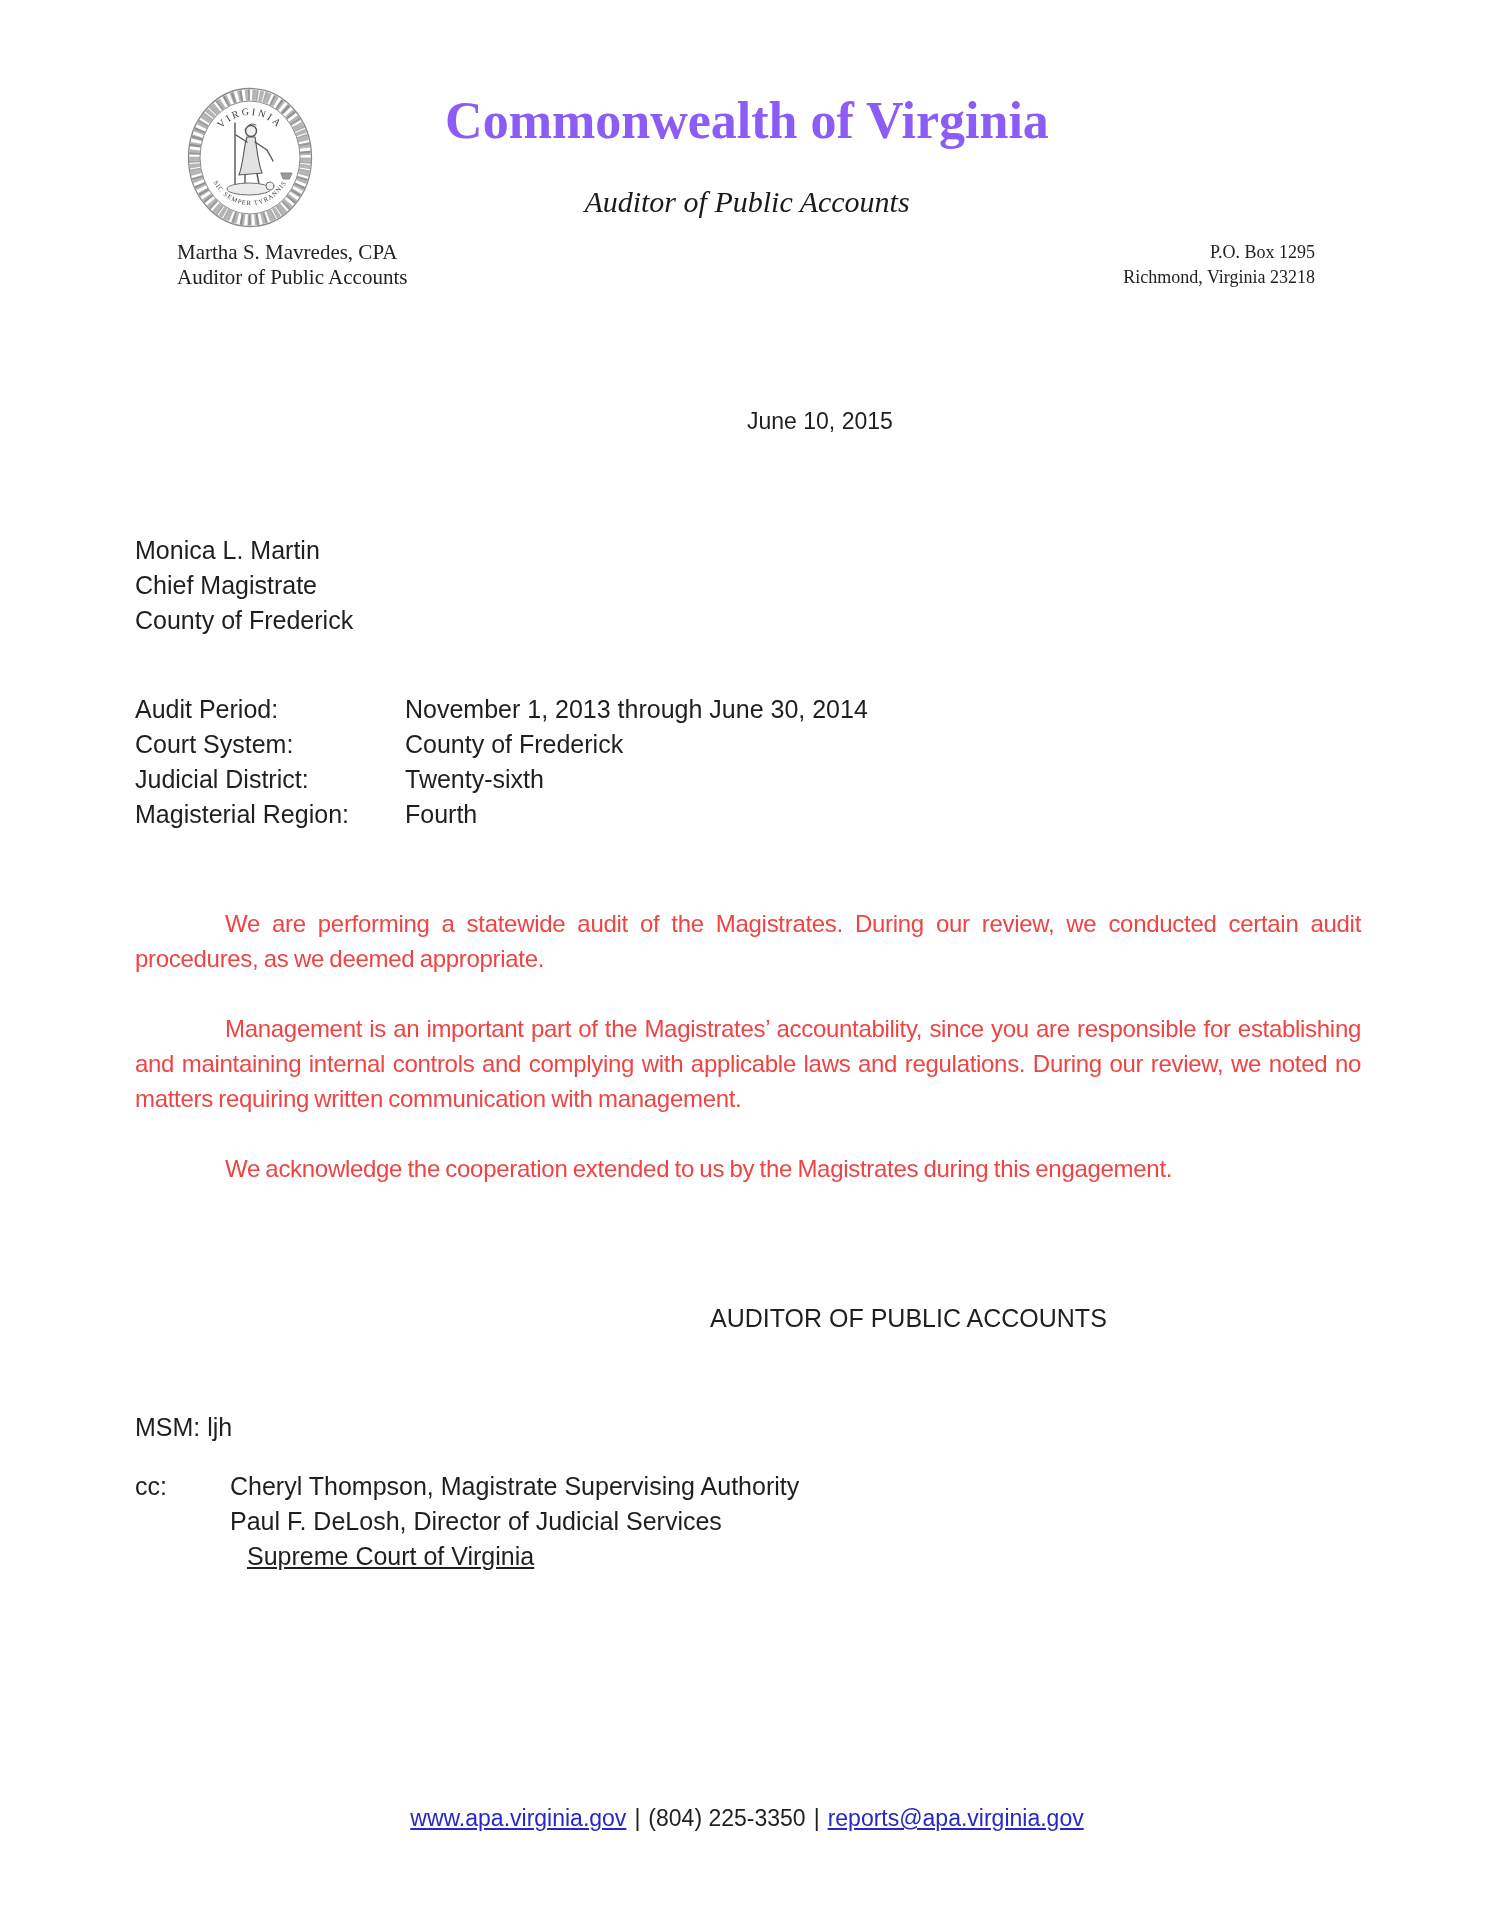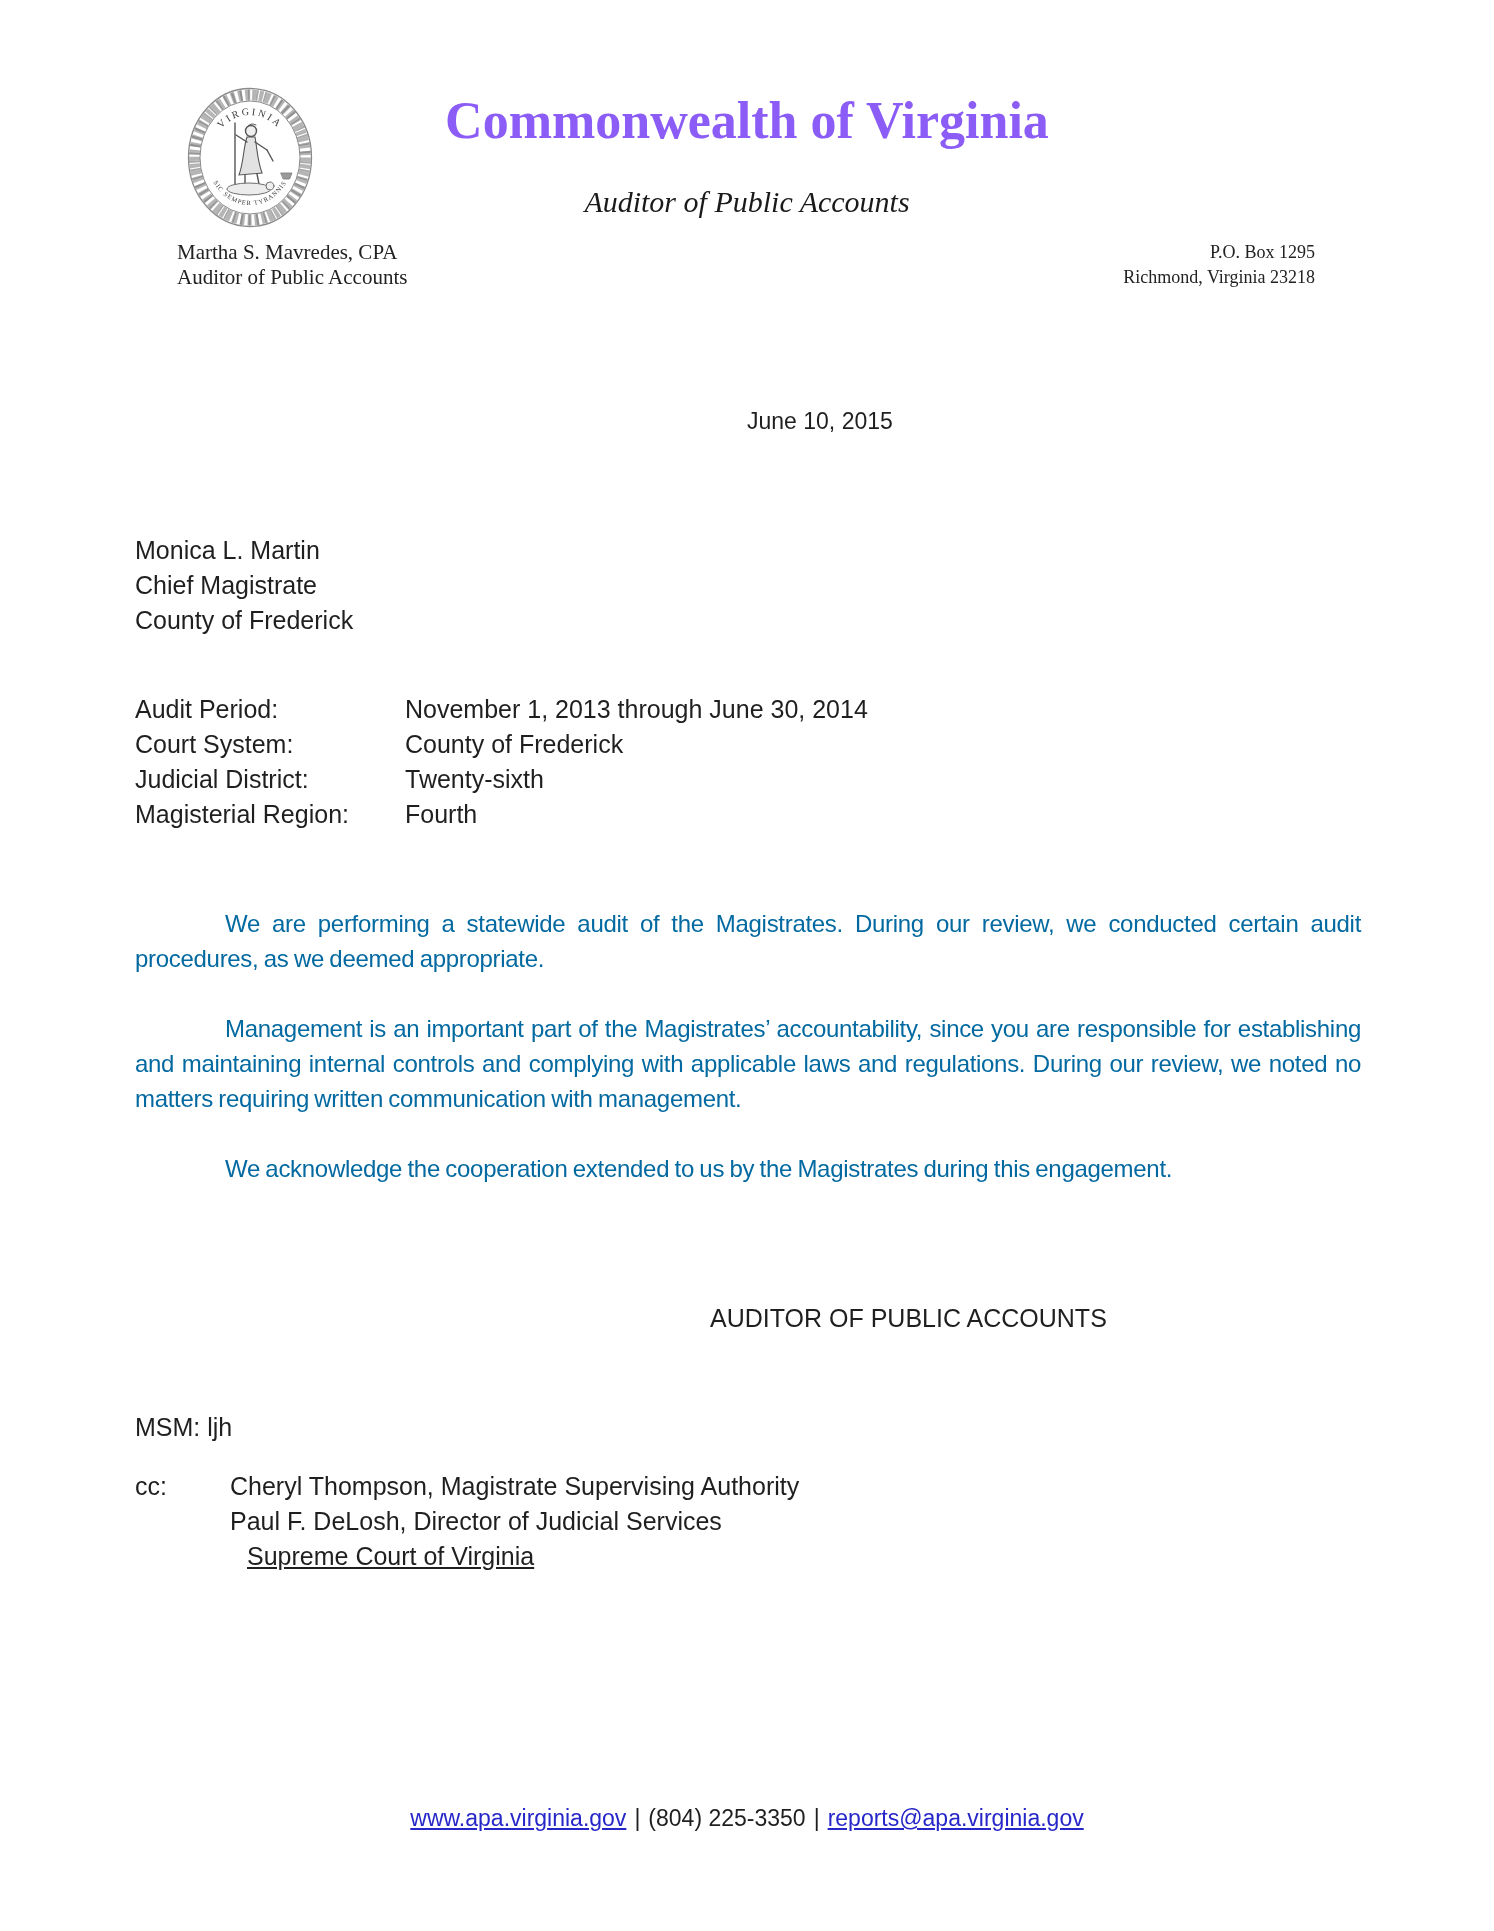--- a/index.html
+++ b/index.html
@@ -41,21 +41,21 @@
   .date-line{position:absolute;left:747px;top:404px;font-size:23px;line-height:35px;}
   .recipient-block{position:absolute;left:135px;top:509px;font-size:25px;line-height:35px;margin-top:24px;}
   .audit-block{position:absolute;left:135px;top:692px;font-size:25px;line-height:35px;}
   .audit-row{display:flex;}
   .audit-label{width:270px;flex:0 0 270px;}
   .paragraph{
     position:absolute;left:135px;width:1226px;
     font-size:24px;line-height:35px;
     text-align:justify;text-indent:90px;
     letter-spacing:-0.3px;word-spacing:-1px;
-    color:#0369a1;
+    color:#ef4444;
   }
   .p1{top:906px;}
   .p2{top:1011px;}
   .p3{top:1151px;}
   .signature-line{position:absolute;left:710px;top:1301px;font-size:25px;line-height:35px;}
   .initials-line{position:absolute;left:135px;top:1399px;font-size:25px;line-height:35px;margin-top:11px;}
   .cc-block{position:absolute;left:135px;top:1469px;font-size:25px;line-height:35px;display:flex;}
   .cc-label{width:95px;flex:0 0 95px;}
   .cc-entries > div:nth-child(3){margin-left:17px;text-decoration:underline;}
   

